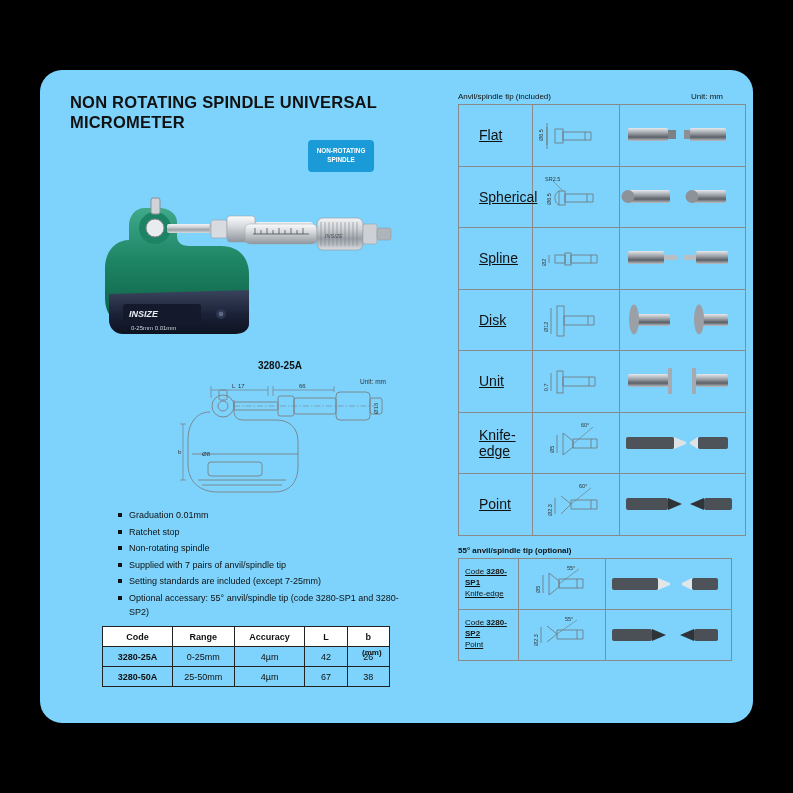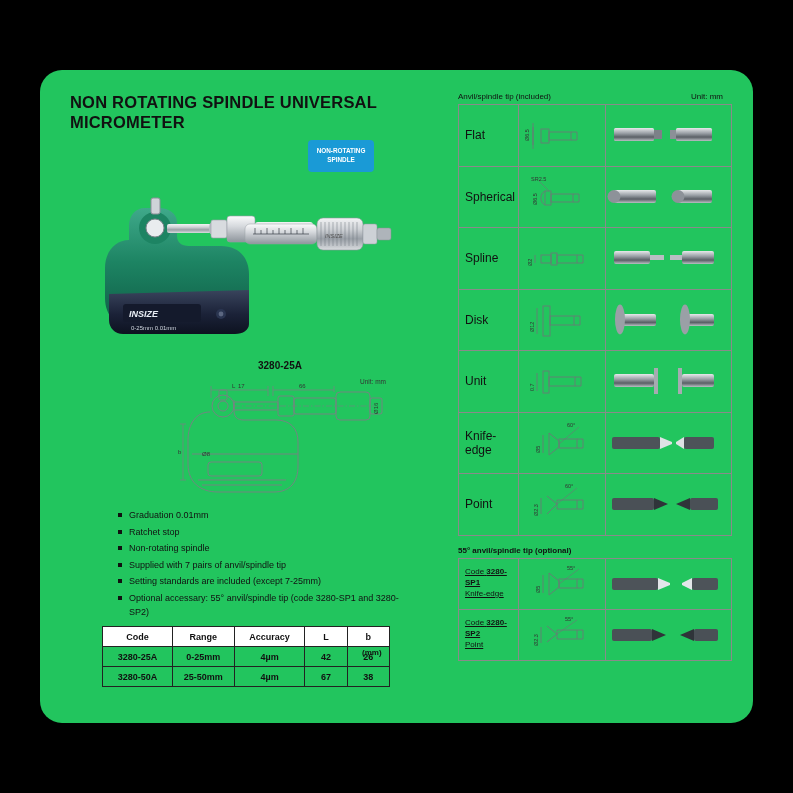--- a/index.html
+++ b/index.html
@@ -6,21 +6,21 @@
   body{
     width:793px;height:793px;
     background:#000;
     font-family:"Liberation Sans", sans-serif;
     overflow:hidden;
   }
   .page{
     position:absolute;
     left:40px;top:70px;
     width:713px;height:653px;
-    background:#22c55e;
+    background:#7dd3fc;
     border-radius:22px;
   }
   .inner{
     position:absolute;
     left:30px;top:22px;
     width:653px;height:615px;
   }
 
   
   .left{
@@ -75,21 +75,21 @@
   
   .unit-tbl{
     position:absolute;left:292px;top:520px;font-size:8px;font-weight:bold;color:#111;margin-top:36px;
   }
   table.spec{
     position:absolute;left:32px;top:534px;
     width:288px;border-collapse:collapse;
     font-size:9px;color:#111;
   }
   table.spec th, table.spec td{
-    border:1px solid #222;text-align:center;height:19px;padding:0 2px;font-weight:bold;
+    border:1px solid #222;text-align:center;height:19px;padding:0 2px;
   }
   table.spec th{font-weight:bold;background:#fff;}
   table.spec td.code{font-weight:bold;}
 
   
   .right{
     position:absolute;left:388px;top:0;width:265px;height:615px;
   }
   .rt-head{
     display:flex;justify-content:space-between;align-items:flex-end;
@@ -99,21 +99,21 @@
   .tiptable{
     width:265px;border-collapse:collapse;
     table-layout:fixed;
   }
   .tiptable td{
     border:1px solid #8a8a8a;
     height:58.5px;
     vertical-align:middle;
   }
   .tiptable td.name{
-    width:52px;font-size:12px;color:#111;padding-left:6px;
+    width:52px;font-size:14px;color:#111;padding-left:20px;text-decoration:underline;
   }
   .tiptable td.dim{width:86px;padding:0;}
   .tiptable td.pic{width:125px;padding:0;}
 
   .subhead{
     margin-top:10px;margin-bottom:3px;
     font-size:8px;font-weight:bold;color:#111;
   }
   .opttable{
     width:265px;border-collapse:collapse;table-layout:fixed;

